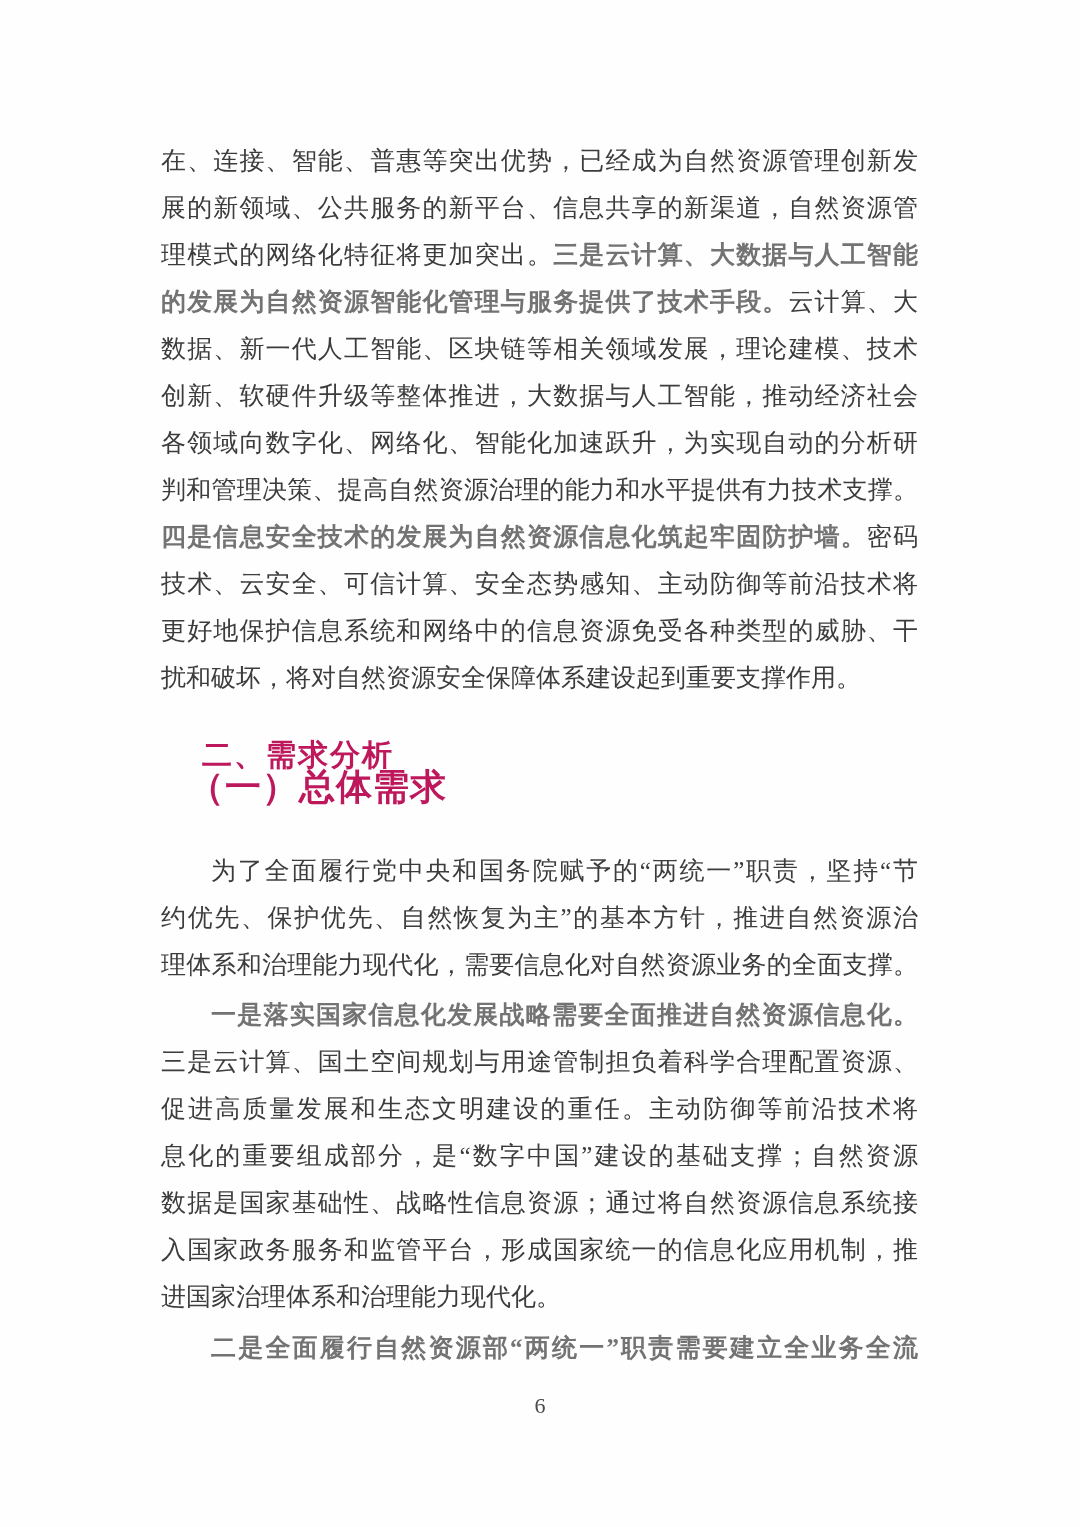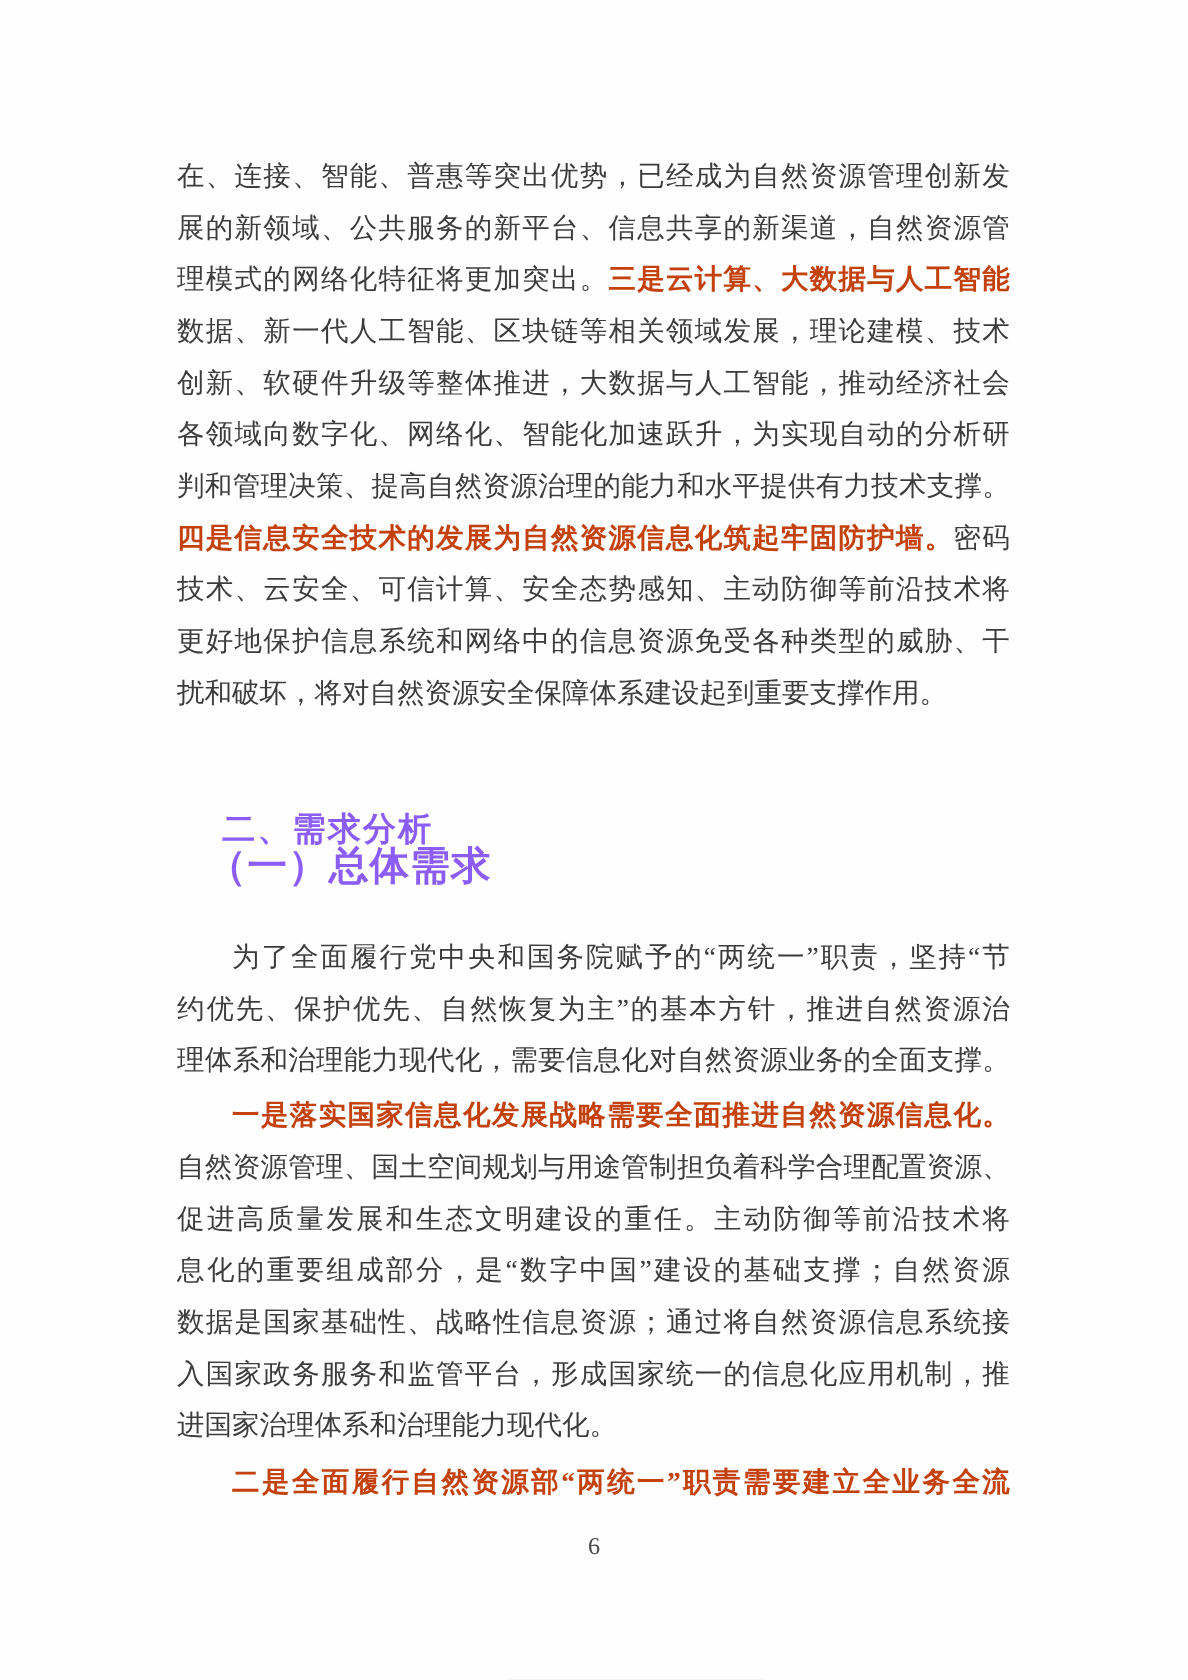--- a/index.html
+++ b/index.html
@@ -33,29 +33,29 @@
   }
   .line-end {
     text-align-last: left;
   }
   .line-indent {
     padding-left: 50px;
   }
   .run { font-weight: 400; }
   .run.bold {
     font-weight: 700;
-    color: #c2410c;
+    color: #737373;
   }
   .heading {
     position: absolute;
     left: 161px;
     width: 757px;
     font-family: "Liberation Sans", "DejaVu Sans", sans-serif;
     font-weight: 700;
-    color: #8b5cf6;
+    color: #be185d;
     line-height: 40px;
     white-space: nowrap;
   }
   .heading-1 {
     top: 735px;
     padding-left: 41px;
     font-size: 30px;
     letter-spacing: 2px;
   }
   .heading-2 {
@@ -82,20 +82,21 @@
 </style>
 </head>
 <body>
 
 <div class="page">
 
   <div id="para1" class="textblock">
       <div class="line"><span class="run">在、连接、智能、普惠等突出优势，已经成为自然资源管理创新发</span></div>
       <div class="line"><span class="run">展的新领域、公共服务的新平台、信息共享的新渠道，自然资源管</span></div>
       <div class="line"><span class="run">理模式的网络化特征将更加突出。</span><span class="run bold">三是云计算、大数据与人工智能</span></div>
+      <div class="line"><span class="run bold">的发展为自然资源智能化管理与服务提供了技术手段。</span><span class="run">云计算、大</span></div>
       <div class="line"><span class="run">数据、新一代人工智能、区块链等相关领域发展，理论建模、技术</span></div>
       <div class="line"><span class="run">创新、软硬件升级等整体推进，大数据与人工智能，推动经济社会</span></div>
       <div class="line"><span class="run">各领域向数字化、网络化、智能化加速跃升，为实现自动的分析研</span></div>
       <div class="line"><span class="run">判和管理决策、提高自然资源治理的能力和水平提供有力技术支撑。</span></div>
       <div class="line"><span class="run bold">四是信息安全技术的发展为自然资源信息化筑起牢固防护墙。</span><span class="run">密码</span></div>
       <div class="line"><span class="run">技术、云安全、可信计算、安全态势感知、主动防御等前沿技术将</span></div>
       <div class="line"><span class="run">更好地保护信息系统和网络中的信息资源免受各种类型的威胁、干</span></div>
       <div class="line line-end"><span class="run">扰和破坏，将对自然资源安全保障体系建设起到重要支撑作用。</span></div>
     </div>
 
@@ -104,21 +105,21 @@
   <div class="heading heading-2">（一）总体需求</div>
 
   <div id="para2" class="textblock">
       <div class="line line-indent"><span class="run">为了全面履行党中央和国务院赋予的“两统一”职责，坚持“节</span></div>
       <div class="line"><span class="run">约优先、保护优先、自然恢复为主”的基本方针，推进自然资源治</span></div>
       <div class="line"><span class="run">理体系和治理能力现代化，需要信息化对自然资源业务的全面支撑。</span></div>
     </div>
 
   <div id="para3" class="textblock">
       <div class="line line-indent"><span class="run bold">一是落实国家信息化发展战略需要全面推进自然资源信息化。</span></div>
-      <div class="line"><span class="run">自然资源管理、国土空间规划与用途管制担负着科学合理配置资源、</span></div>
+      <div class="line"><span class="run">三是云计算、国土空间规划与用途管制担负着科学合理配置资源、</span></div>
       <div class="line"><span class="run">促进高质量发展和生态文明建设的重任。主动防御等前沿技术将</span></div>
       <div class="line"><span class="run">息化的重要组成部分，是“数字中国”建设的基础支撑；自然资源</span></div>
       <div class="line"><span class="run">数据是国家基础性、战略性信息资源；通过将自然资源信息系统接</span></div>
       <div class="line"><span class="run">入国家政务服务和监管平台，形成国家统一的信息化应用机制，推</span></div>
       <div class="line line-end"><span class="run">进国家治理体系和治理能力现代化。</span></div>
     </div>
 
   <div id="para4" class="textblock">
       <div class="line line-indent"><span class="run bold">二是全面履行自然资源部“两统一”职责需要建立全业务全流</span></div>
     </div>

